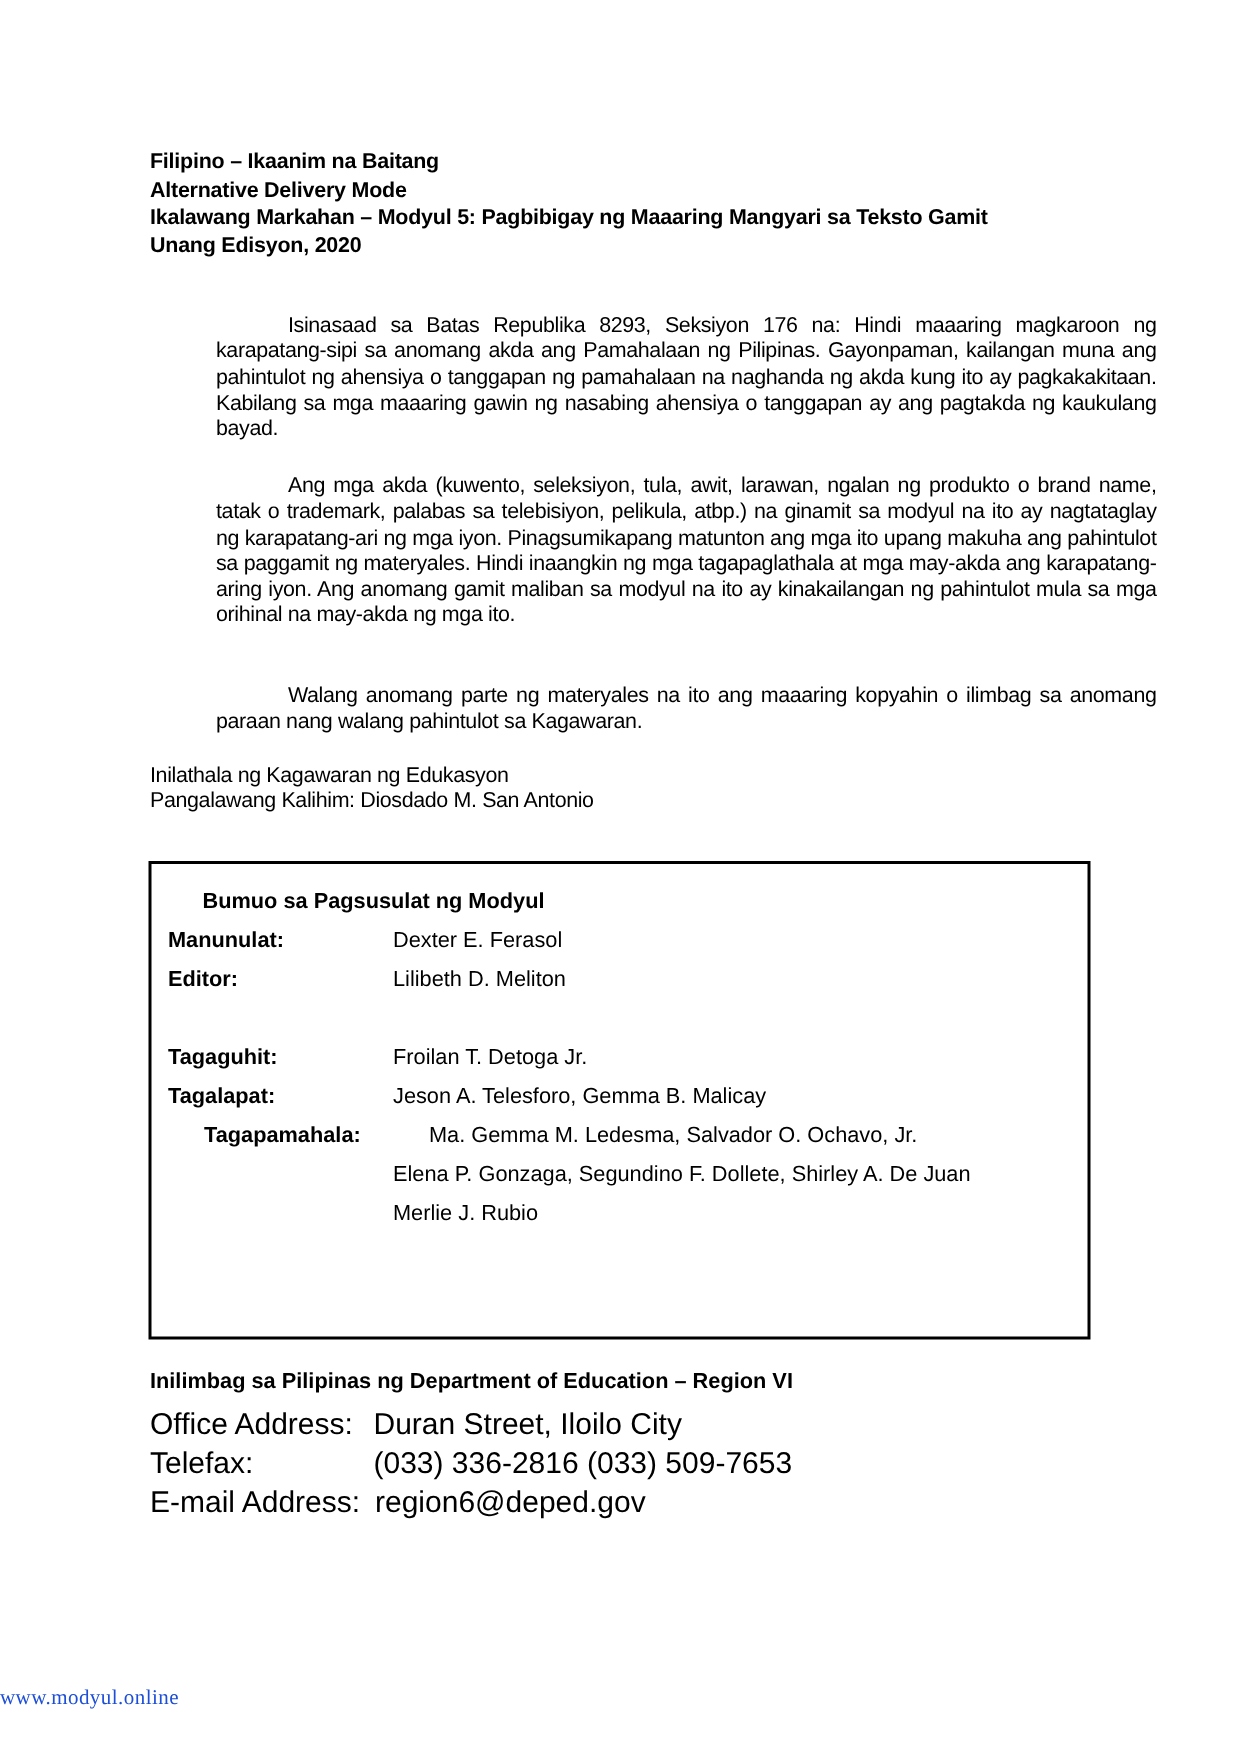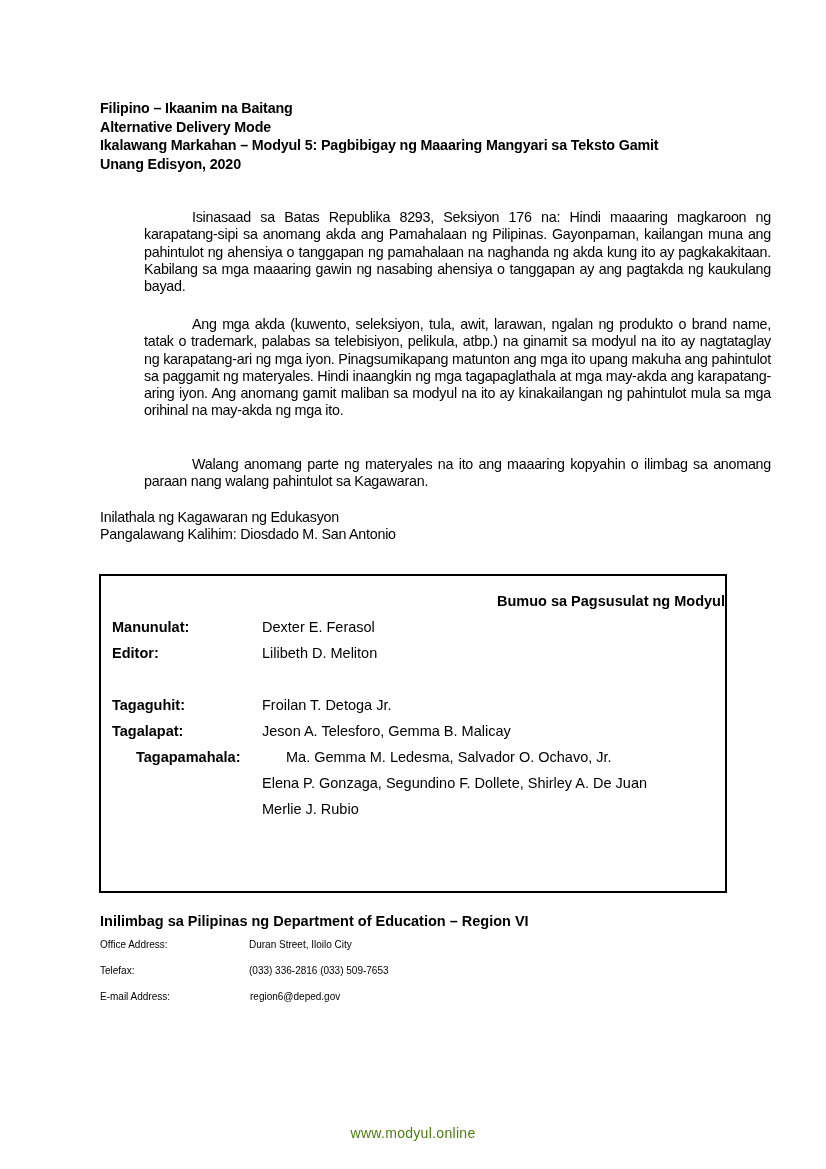--- a/index.html
+++ b/index.html
@@ -12,31 +12,31 @@
     font-family: "Liberation Sans", sans-serif; font-size: 14.3px; line-height: 17.3px;
     text-align: justify; letter-spacing: -0.25px; margin-left: 44px; }
   .para .indent { display: inline-block; width: 48px; }
   .p1 { top: 209px; }
   .p2 { top: 316px; }
   .p3 { top: 456px; }
   .pub { position: absolute; left: 100px; top: 509px; font-family: "Liberation Sans", sans-serif;
     font-size: 14.3px; line-height: 17.3px; letter-spacing: -0.25px; }
   .credits-box { position: absolute; left: 99px; top: 574px; width: 624px; height: 315px;
     border: 2px solid #000; font-family: "Liberation Sans", sans-serif; font-size: 14.5px; }
-  .credits-title { position: absolute; left: 0; right: 0; top: 17px; text-align: right; font-weight: bold; margin-left: 34px; }
+  .credits-title { position: absolute; left: 0; right: 0; top: 17px; text-align: left; font-weight: bold; margin-left: 34px; }
   .credit-row { position: absolute; left: 11px; right: 8px; height: 20px; }
   .credit-row .role { position: absolute; left: 0; top: 0; font-weight: bold; }
   .credit-row .name { position: absolute; left: 150px; top: 0; white-space: nowrap; }
   .printed { position: absolute; left: 100px; top: 913px; font-family: "Liberation Sans", sans-serif;
     font-weight: bold; font-size: 14.5px; white-space: nowrap; }
-  .contact-row { position: absolute; left: 100px; height: 20px; font-family: "Liberation Sans", sans-serif; font-size: 10px; width: 500px; }
+  .contact-row { position: absolute; left: 100px; height: 20px; font-family: "Liberation Sans", sans-serif; font-size: 20px; width: 500px; }
   .contact-row .lbl { position: absolute; left: 0; top: 0; }
   .contact-row .val { position: absolute; left: 149px; top: 0; white-space: nowrap; }
-  .watermark { position: absolute; left: 0; width: 826px; top: 1125px; text-align: center;
-    font-family: Liberation Sans, sans-serif; font-size: 14px; color: #4d7c0f; letter-spacing: 0.3px; }
+  .watermark { position: absolute; left: 0; width: 826px; top: 1125px; text-align: left;
+    font-family: Liberation Serif, serif; font-size: 14px; color: #1d4ed8; letter-spacing: 0.3px; }
 </style>
 </head>
 <body>
 
 <div class="page">
 
   <div class="header">
     <div>Filipino – Ikaanim na Baitang</div>
     <div>Alternative Delivery Mode</div>
     <div>Ikalawang Markahan – Modyul 5: Pagbibigay ng Maaaring Mangyari sa Teksto Gamit</div>

